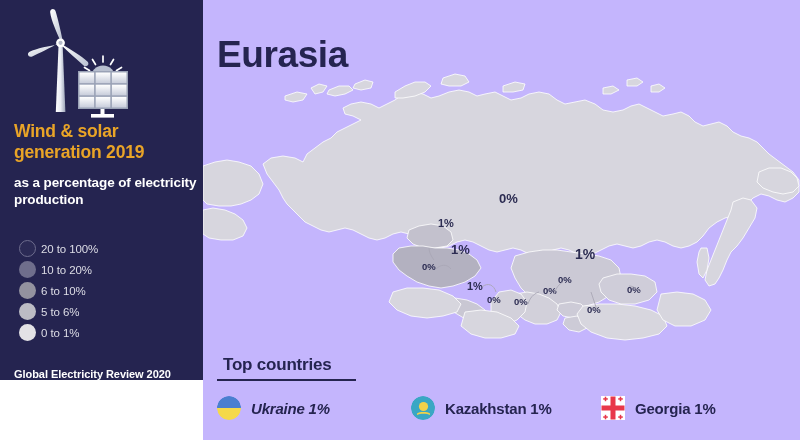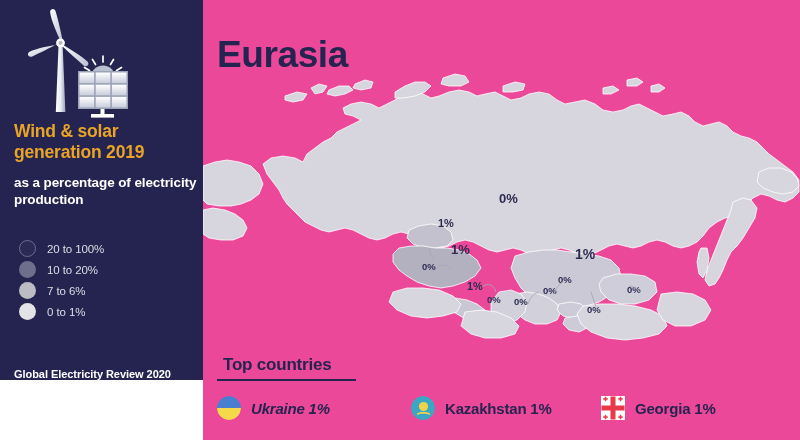--- a/index.html
+++ b/index.html
@@ -75,21 +75,21 @@
   }
   .legend-swatch {
     width: 17px;
     height: 17px;
     border-radius: 50%;
     flex: 0 0 17px;
     margin-left: 5px;
     box-sizing: border-box;
   }
   .legend-label {
-    margin-left: 11px;
+    margin-left: 5px;
     color: #dddde6;
     font-size: 11.5px;
     font-weight: normal;
     letter-spacing: -0.1px;
     white-space: nowrap;
     text-align: right;
   }
 
   .review-line {
     position: absolute;
@@ -141,21 +141,21 @@
     height: 4px;
     background: #5f9e55;
     display: block;
   }
 
   
   .main {
     position: relative;
     width: 597px;
     height: 440px;
-    background: #ec4899;
+    background: #c4b5fd;
     flex: 0 0 597px;
     overflow: hidden;
   }
   .region-title {
     position: absolute;
     left: 14px;
     top: 8px;
     color: #252450;
     font-size: 37px;
     font-weight: bold;
@@ -295,22 +295,26 @@
     <div class="legend">
       <div class="legend-row">
         <span class="legend-swatch" style="background:#2b2a55;border:1.3px solid #6e6d8e;"></span>
         <span class="legend-label">20 to 100%</span>
       </div>
       <div class="legend-row">
         <span class="legend-swatch" style="background:#6f6e8c;"></span>
         <span class="legend-label">10 to 20%</span>
       </div>
       <div class="legend-row">
+        <span class="legend-swatch" style="background:#93929f;"></span>
+        <span class="legend-label">6 to 10%</span>
+      </div>
+      <div class="legend-row">
         <span class="legend-swatch" style="background:#bcbcc4;"></span>
-        <span class="legend-label">7 to 6%</span>
+        <span class="legend-label">5 to 6%</span>
       </div>
       <div class="legend-row">
         <span class="legend-swatch" style="background:#e3e2e6;"></span>
         <span class="legend-label">0 to 1%</span>
       </div>
     </div>
 
     <div class="review-line">Global Electricity Review 2020</div>
 
     <div class="ember-logo">

